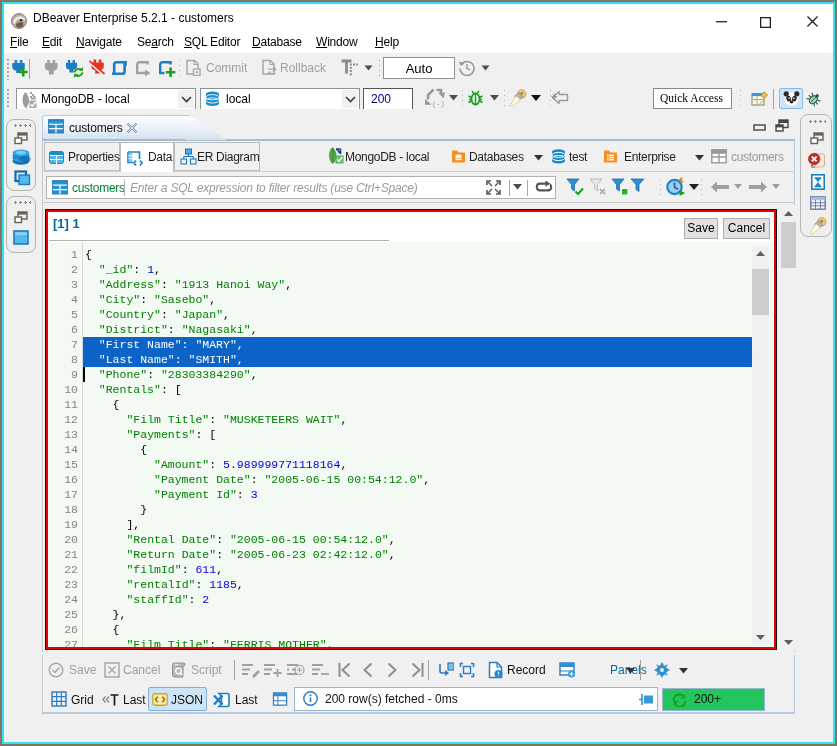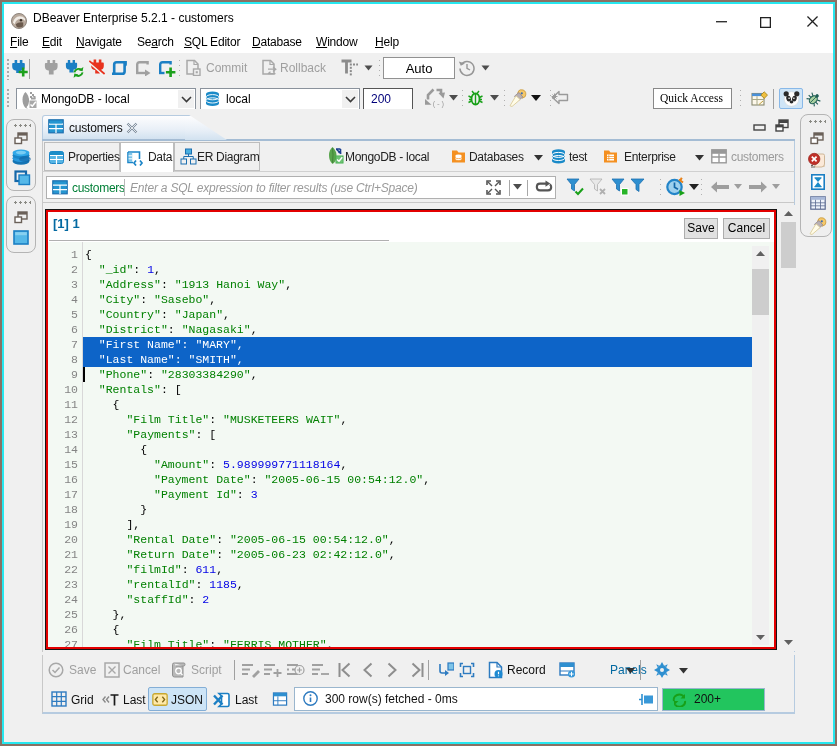--- a/index.html
+++ b/index.html
@@ -710,21 +710,21 @@
           <rect x="1" y="1" width="14" height="13" fill="#fff" stroke="#2e7bc0" stroke-width="1.3"></rect>
           <rect x="1" y="1" width="14" height="3.6" fill="#2e8fd0"></rect>
           <path d="M5.7 4.6 V14 M1 9.3 H15" stroke="#2e7bc0" stroke-width="1"></path>
         </svg>
         <div class="abs" style="left:251px;top:1px;width:364px;height:24px;background:#fff;border:1px solid #9ab6ce;">
           <svg class="icon" style="left:8px;top:3px" width="15" height="15" viewBox="0 0 15 15">
             <circle cx="7.5" cy="7.5" r="6.7" fill="none" stroke="#2e7bc0" stroke-width="1.4"></circle>
             <path d="M7.5 6.5 V11" stroke="#2e7bc0" stroke-width="1.6"></path>
             <circle cx="7.5" cy="4.2" r="1" fill="#2e7bc0"></circle>
           </svg>
-          <span class="abs" style="left:30px;top:4px;color:#111">300 row(s) fetched - 0ms</span>
+          <span class="abs" style="left:30px;top:4px;color:#111">200 row(s) fetched - 0ms</span>
           <svg class="icon" style="left:342px;top:4px" width="17" height="15" viewBox="0 0 17 15">
             <path d="M5 2 V13 M2 7.5 H5" stroke="#2e8fd0" stroke-width="1.6"></path>
             <rect x="7" y="3.5" width="9" height="8" fill="#3898d8"></rect>
           </svg>
         </div>
         <div class="abs" style="left:619px;top:2px;width:103px;height:23px;background:#22c55e;border:1px solid #9ab6ce;">
           <svg class="icon" style="left:8px;top:3px" width="17" height="15" viewBox="0 0 17 15">
             <path d="M3 9 A5.5 5 0 0 1 13 5 M14 9 A5.5 5 0 0 1 4 12.5" stroke="#18a018" stroke-width="2" fill="none"></path>
             <path d="M14 2 V6.5 H9.5 Z" fill="#18a018"></path>
             <path d="M3 13.5 V9 H7.5 Z" fill="#18a018"></path>

